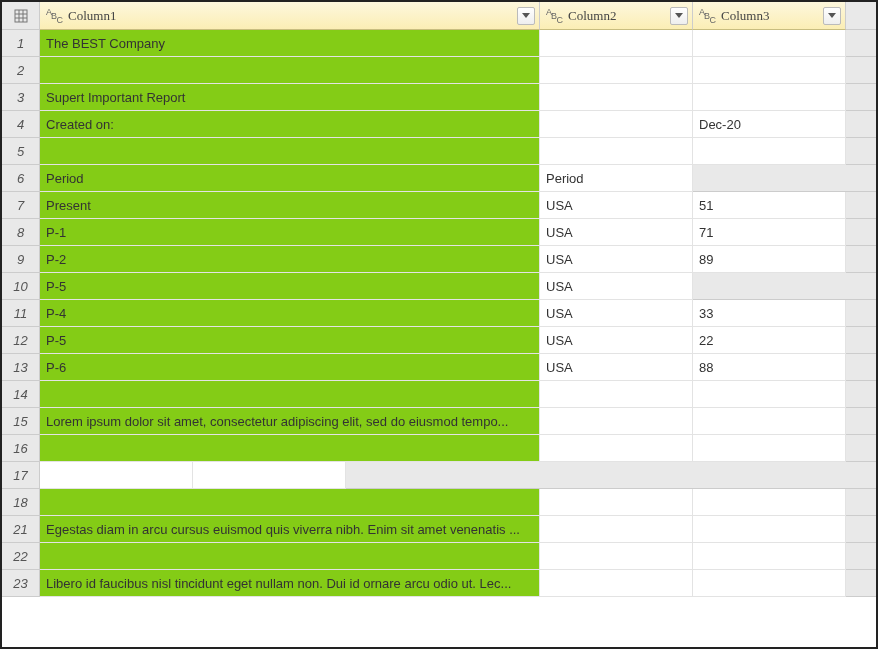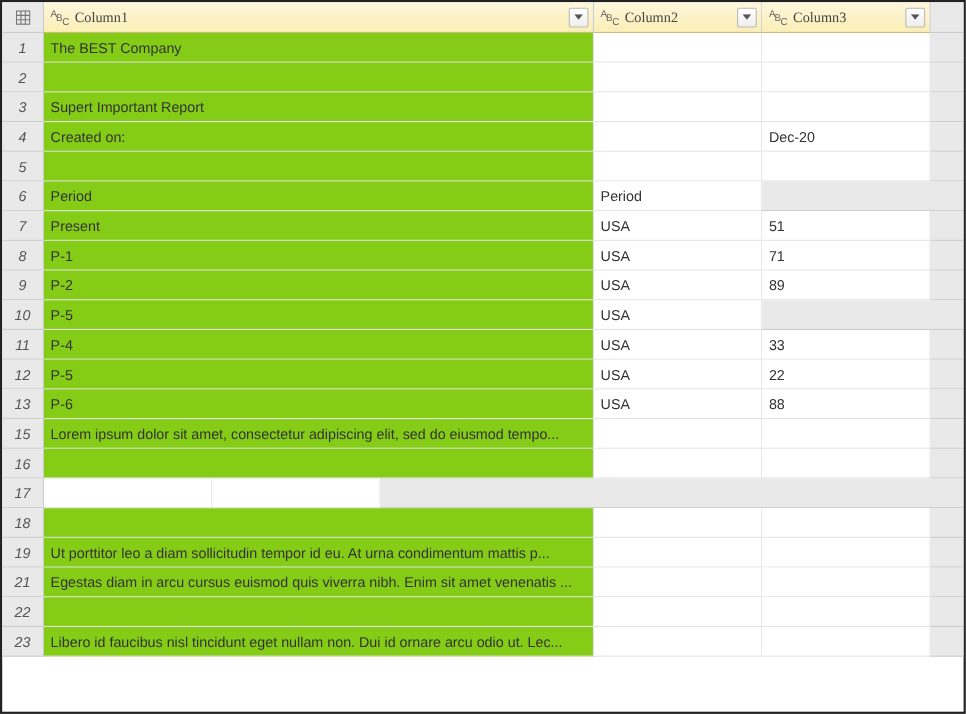--- a/index.html
+++ b/index.html
@@ -326,20 +326,33 @@
         </div>
         <div class="data-cell col2">
           <span>USA</span>
         </div>
         <div class="data-cell col3">
           <span>88</span>
         </div>
         <div class="spacer"></div>
       </div>
       <div class="data-row">
+        <div class="rownum-col">14</div>
+        <div class="data-cell c1 col1">
+          <span></span>
+        </div>
+        <div class="data-cell col2">
+          <span></span>
+        </div>
+        <div class="data-cell col3">
+          <span></span>
+        </div>
+        <div class="spacer"></div>
+      </div>
+      <div class="data-row">
         <div class="rownum-col">15</div>
         <div class="data-cell c1 col1">
           <span>Lorem ipsum dolor sit amet, consectetur adipiscing elit, sed do eiusmod tempo...</span>
         </div>
         <div class="data-cell col2">
           <span></span>
         </div>
         <div class="data-cell col3">
           <span></span>
         </div>
@@ -365,33 +378,20 @@
         </div>
         <div class="data-cell col3">
           <span></span>
         </div>
         <div class="spacer"></div>
       </div>
       <div class="data-row">
         <div class="rownum-col">18</div>
         <div class="data-cell c1 col1">
           <span></span>
-        </div>
-        <div class="data-cell col2">
-          <span></span>
-        </div>
-        <div class="data-cell col3">
-          <span></span>
-        </div>
-        <div class="spacer"></div>
-      </div>
-      <div class="data-row">
-        <div class="rownum-col">19</div>
-        <div class="data-cell c1 col1">
-          <span>Ut porttitor leo a diam sollicitudin tempor id eu. At urna condimentum mattis p...</span>
         </div>
         <div class="data-cell col2">
           <span></span>
         </div>
         <div class="data-cell col3">
           <span></span>
         </div>
         <div class="spacer"></div>
       </div>
       <div class="data-row">

